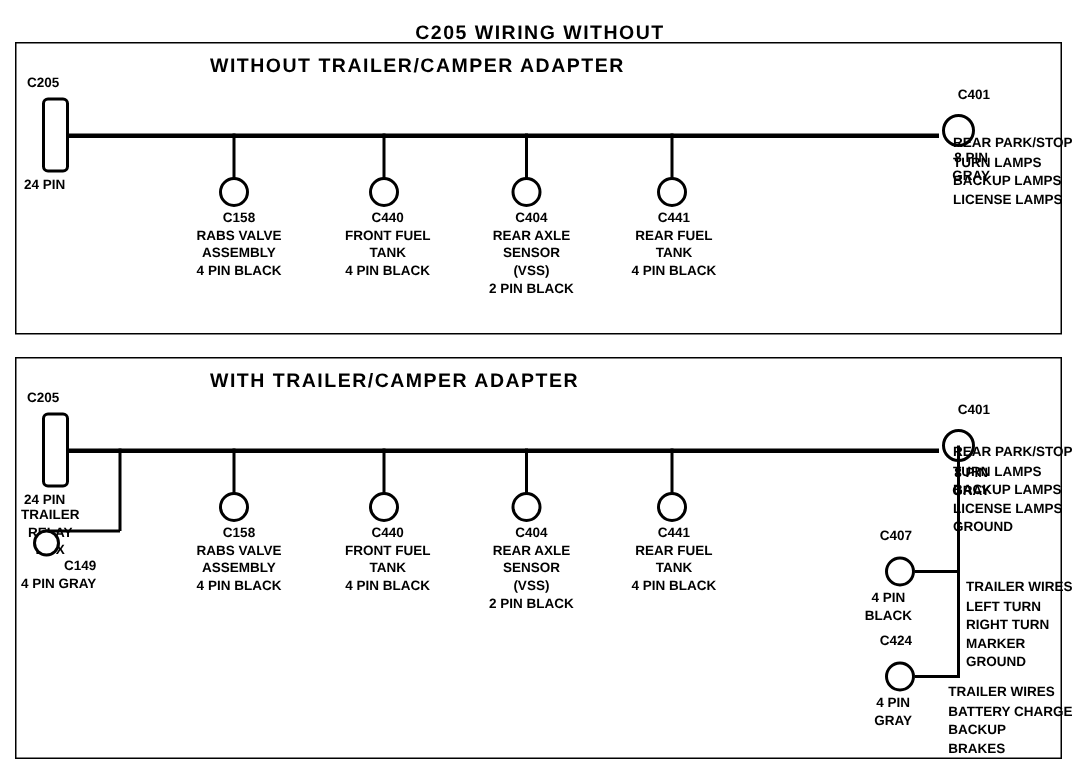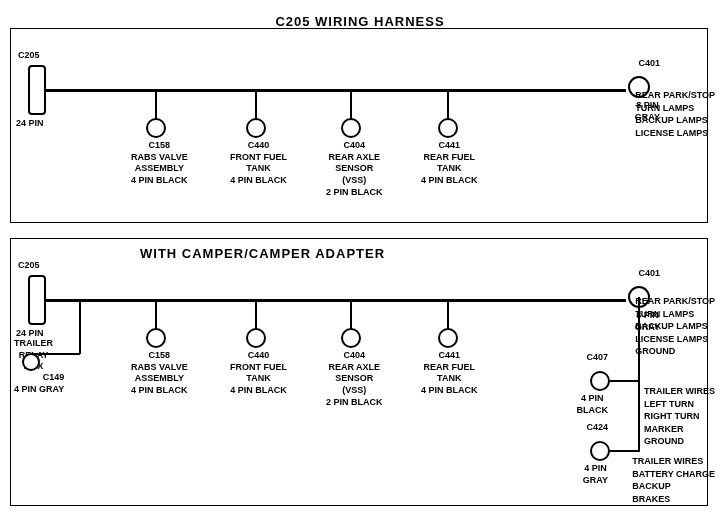--- a/index.html
+++ b/index.html
@@ -73,24 +73,25 @@
     .border-box {
       position: absolute;
       border: 1.5px solid #000;
     }
   </style>
 </head>
 <body>
 
 <div class="diagram-container">
 
-  <div class="page-title" style="position:absolute;top:6px;left:0;right:0;">C205 WIRING HARNESS</div>
+  <div class="page-title" style="position:absolute;top:6px;left:0;right:0;">C205 WIRING WITHOUT</div>
 
   <div class="border-box" style="left:10px;top:28px;width:698px;height:195px;"></div>
 
+  <div class="section-label" style="position:absolute;top:36px;left:140px;font-size:13px;font-weight:bold;letter-spacing:1px;">WITHOUT TRAILER/CAMPER ADAPTER</div>
 
   <div class="connector-rect" style="left:28px;top:65px;width:18px;height:50px;"></div>
   <div class="label" style="left:18px;top:50px;">C205</div>
   <div class="label" style="left:16px;top:118px;">24 PIN</div>
 
   <div class="hline" style="left:46px;top:89px;width:580px;"></div>
 
   <div class="connector" style="right:70px;top:76px;width:22px;height:22px;"></div>
   <div class="label" style="right:60px;top:58px;">C401</div>
   <div class="label" style="right:60px;top:100px;text-align:center;">8 PIN<br>GRAY</div>
@@ -107,21 +108,21 @@
   <div class="thin-vline" style="left:350px;top:89px;height:30px;"></div>
   <div class="connector" style="left:341px;top:118px;width:20px;height:20px;"></div>
   <div class="label" style="left:326px;top:140px;">C404<br>REAR AXLE<br>SENSOR<br>(VSS)<br>2 PIN BLACK</div>
 
   <div class="thin-vline" style="left:447px;top:89px;height:30px;"></div>
   <div class="connector" style="left:438px;top:118px;width:20px;height:20px;"></div>
   <div class="label" style="left:421px;top:140px;">C441<br>REAR FUEL<br>TANK<br>4 PIN BLACK</div>
 
   <div class="border-box" style="left:10px;top:238px;width:698px;height:268px;"></div>
 
-  <div class="section-label" style="position:absolute;top:246px;left:140px;font-size:13px;font-weight:bold;letter-spacing:1px;">WITH CAMPER/CAMPER ADAPTER</div>
+  <div class="section-label" style="position:absolute;top:246px;left:140px;font-size:13px;font-weight:bold;letter-spacing:1px;">WITH TRAILER/CAMPER ADAPTER</div>
 
   <div class="connector-rect" style="left:28px;top:275px;width:18px;height:50px;"></div>
   <div class="label" style="left:18px;top:260px;">C205</div>
   <div class="label" style="left:16px;top:328px;">24 PIN</div>
 
   <div class="hline" style="left:46px;top:299px;width:580px;"></div>
 
   <div class="connector" style="right:70px;top:286px;width:22px;height:22px;"></div>
   <div class="label" style="right:60px;top:268px;text-align:center;">C401</div>
   <div class="label" style="right:60px;top:310px;text-align:center;">8 PIN<br>GRAY</div>

